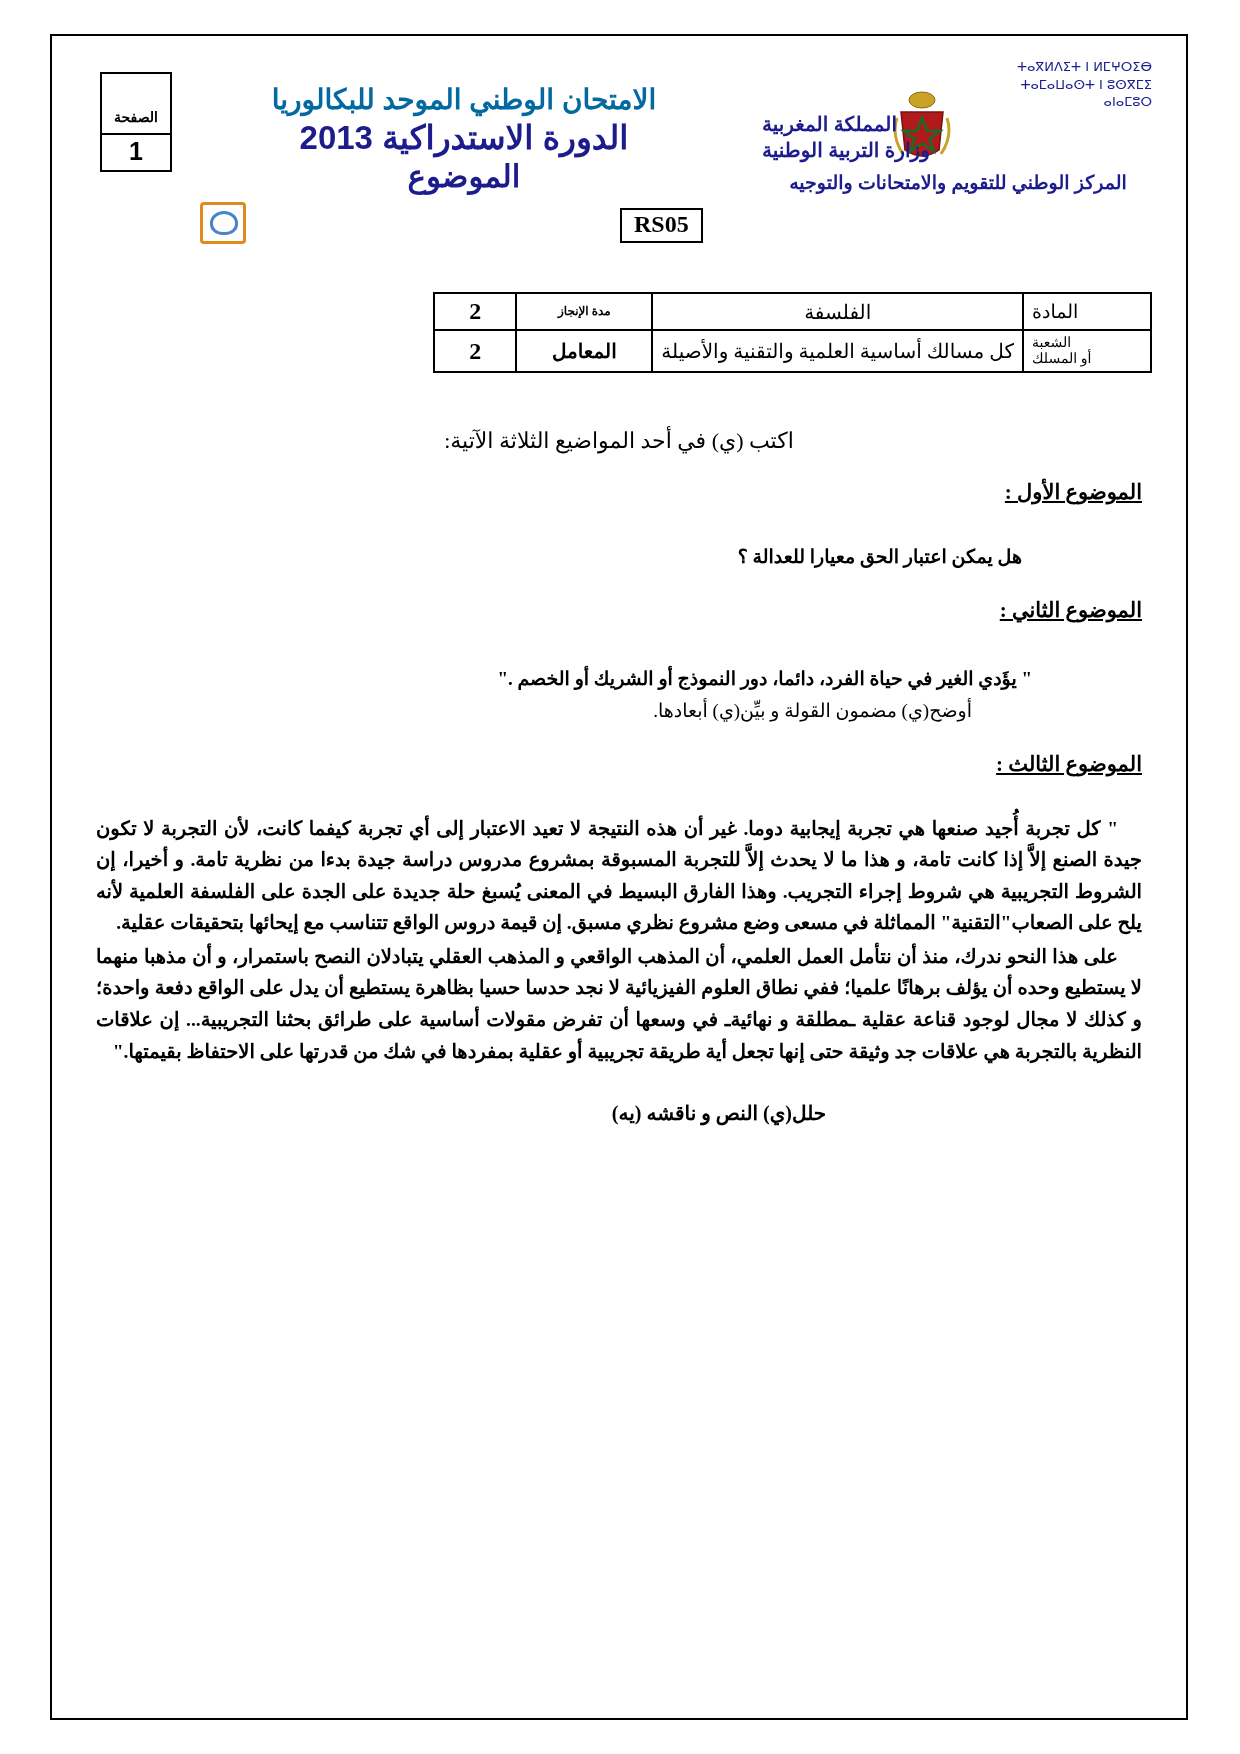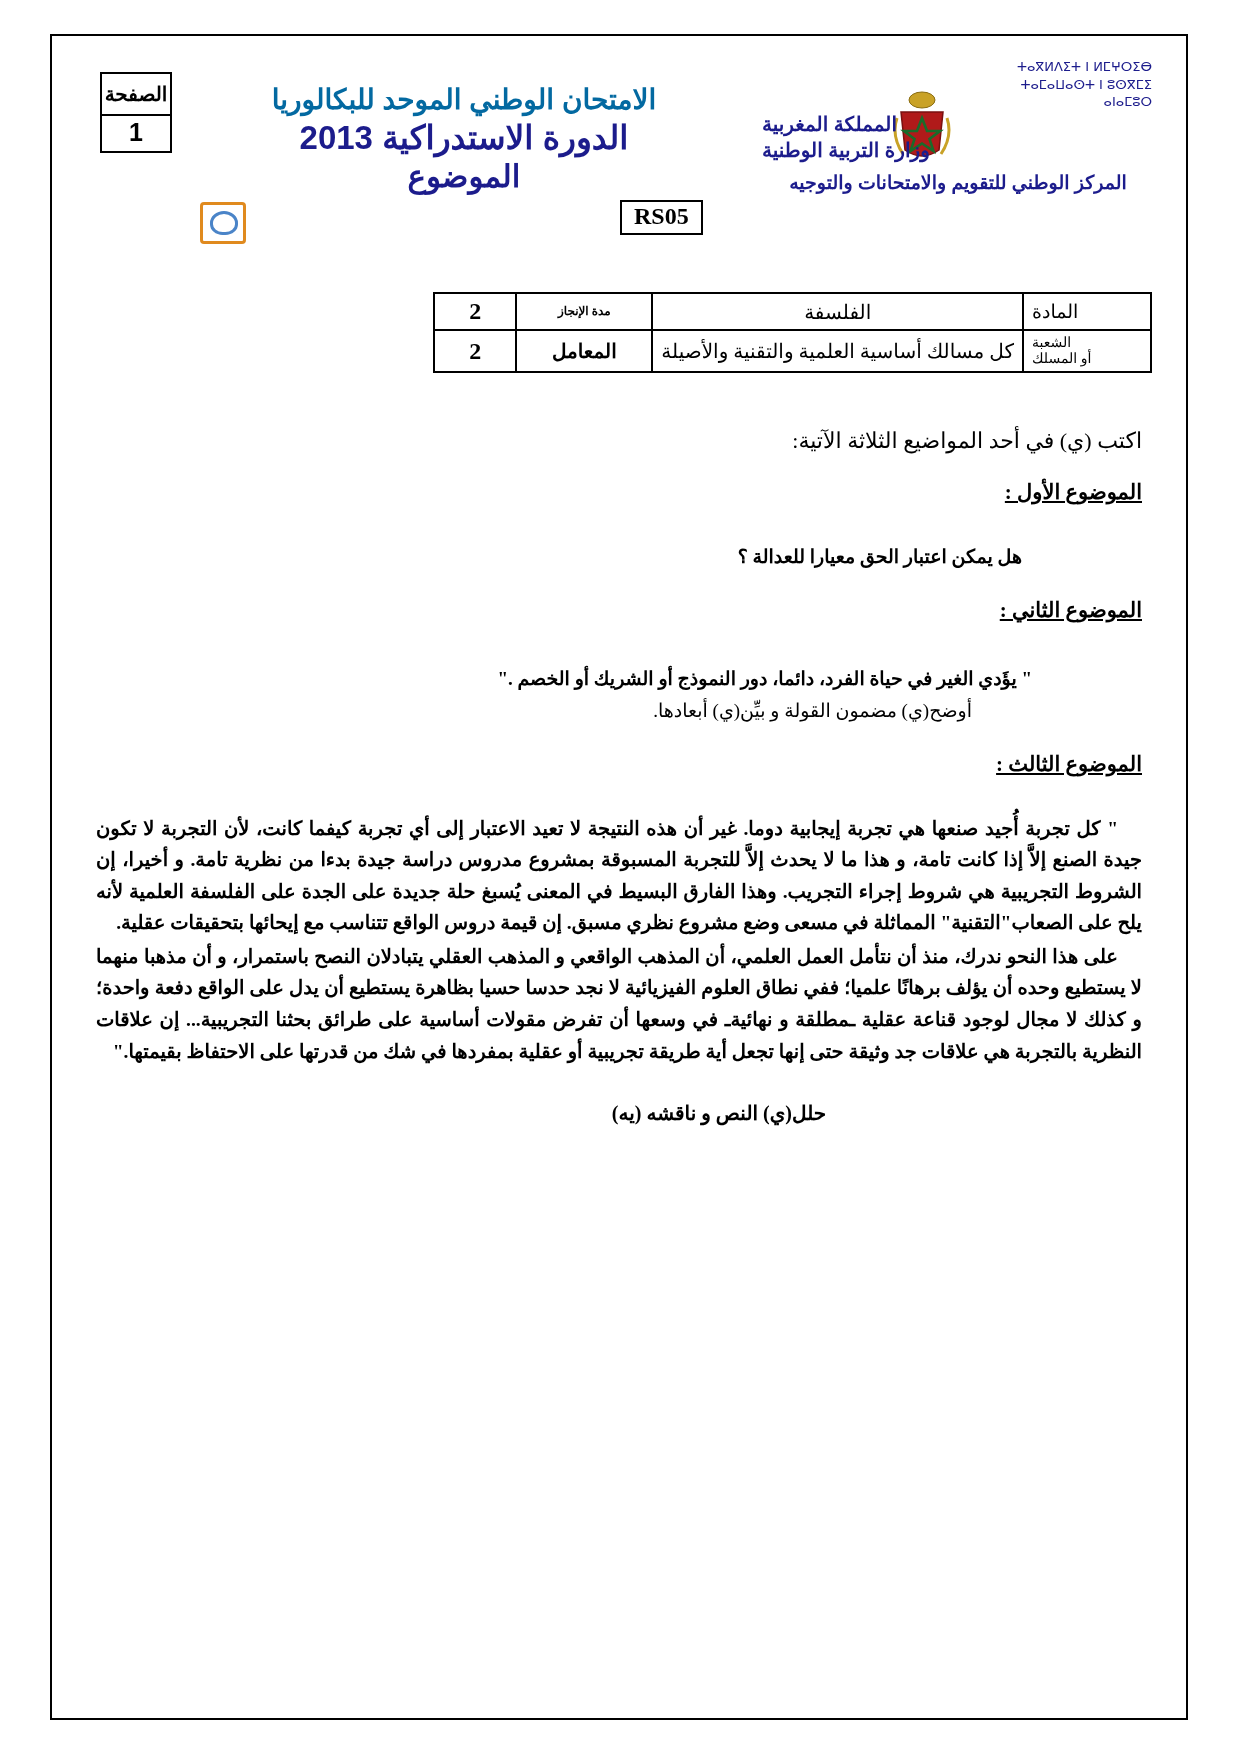--- a/index.html
+++ b/index.html
@@ -41,24 +41,25 @@
   .page-box {
     position: absolute;
     left: 20px;
     top: 22px;
     width: 68px;
     border: 2px solid #000000;
     text-align: center;
     font-family: "Liberation Sans", sans-serif;
   }
   .page-box .lbl {
-    font-size: 20px;
+    font-size: 14px;
     border-bottom: 2px solid #000000;
     padding: 8px 2px;
     font-weight: 700;
+    margin-top: 27px;
   }
   .page-box .num {
     font-size: 25px;
     font-weight: 700;
     padding: 2px 0 4px;
   }
   .title-block {
     position: absolute;
     left: 110px;
     right: 420px;
@@ -87,21 +88,21 @@
     font-family: "Liberation Sans", sans-serif;
     font-size: 31px;
     font-weight: 700;
     color: #1c1c8c;
     line-height: 1.2;
     margin-top: 0px;
   }
   .code-box {
     position: absolute;
     left: 540px;
-    top: 150px;
+    top: 158px;
     border: 2px solid #000000;
     padding: 1px 12px 3px;
     font-family: "Liberation Serif", serif;
     font-size: 24px;
     font-weight: 700;
     direction: ltr;
   }
   .ministry {
     position: absolute;
     right: 0px;
@@ -218,20 +219,21 @@
   
   .body {
     position: absolute;
     top: 392px;
     right: 44px;
     left: 44px;
     direction: rtl;
     text-align: right;
   }
   .instruction {
+    text-align: center;
     font-size: 22px;
     margin-bottom: 26px;
     font-family: "Liberation Serif", serif;
   }
   .topic-head {
     font-size: 21px;
     font-weight: 700;
     text-decoration: underline;
     margin: 22px 0 0 0;
     text-align: right;

